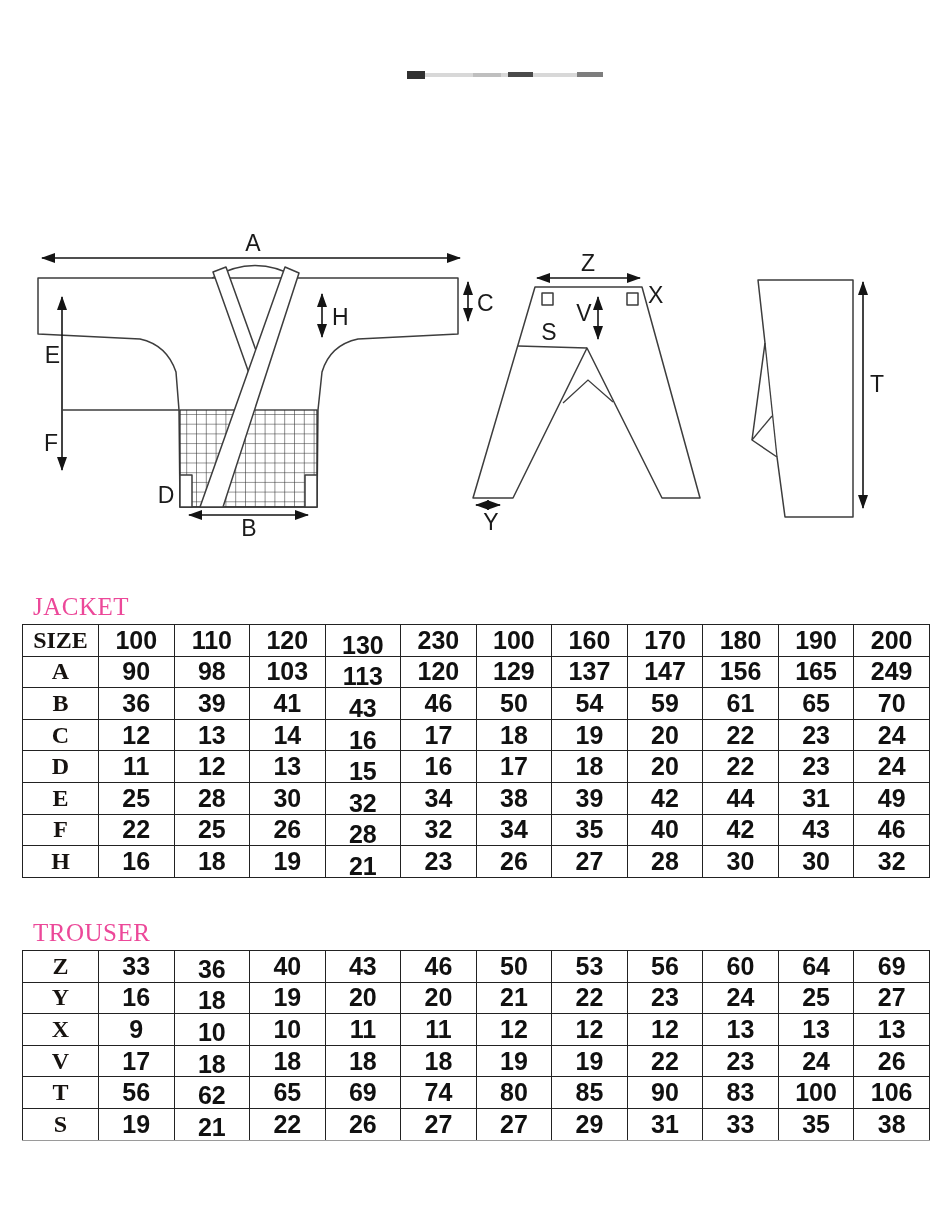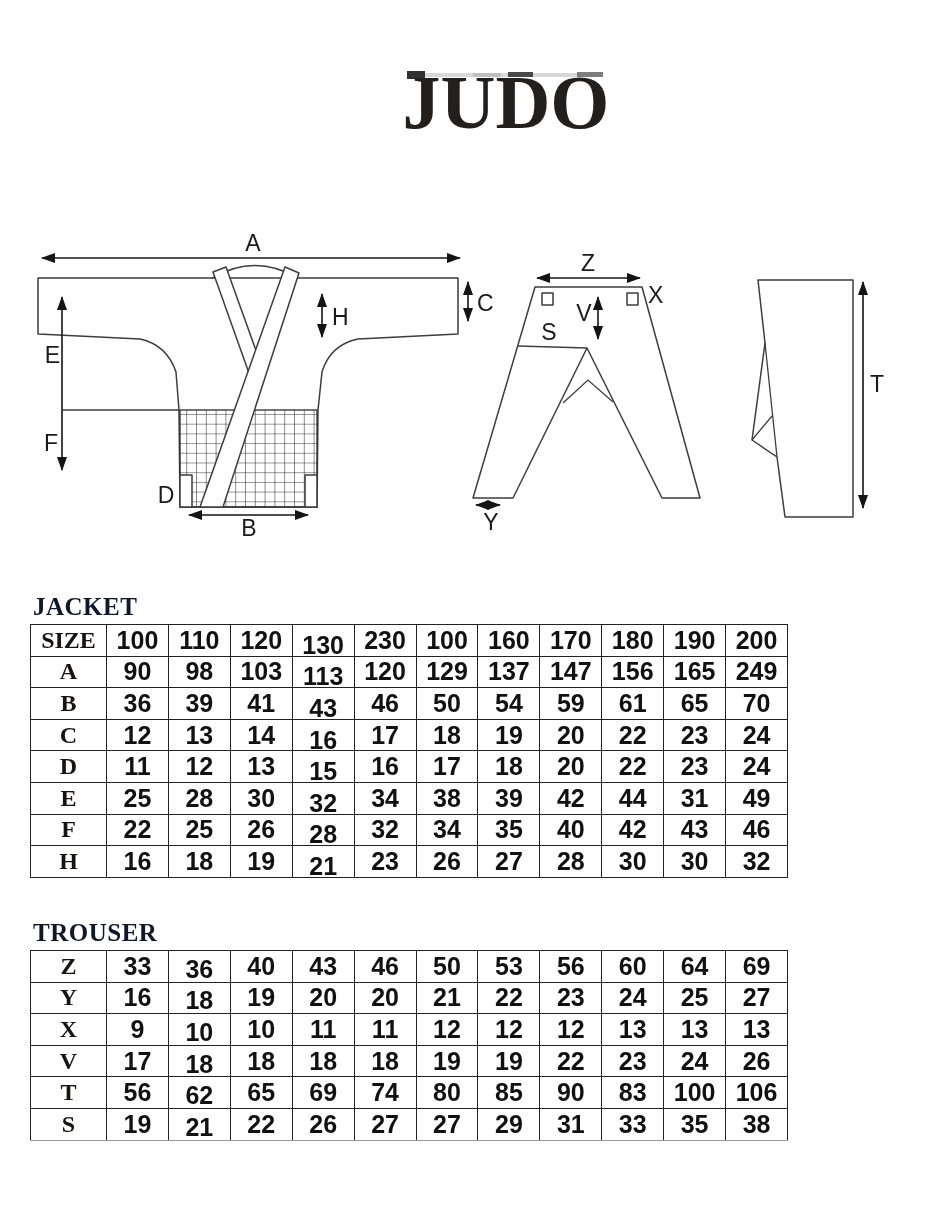--- a/index.html
+++ b/index.html
@@ -14,26 +14,26 @@
 
   
   .diagrams{position:absolute;left:0;top:220px;width:946px;height:340px;}
   .shape{fill:#ffffff;stroke:#3d3d3d;stroke-width:1.5;stroke-linejoin:round;}
   .thin{fill:none;stroke:#3d3d3d;stroke-width:1.3;}
   .dim{stroke:#141414;stroke-width:1.6;fill:none;}
   .dimlabel{font-family:"Liberation Sans",sans-serif;font-size:23px;fill:#1a1a1a;}
 
   
   .section-heading{position:absolute;left:33px;font-family:"Liberation Serif",serif;
-                   font-weight:bold;font-size:25px;color:#0f172a;letter-spacing:0.5px;}
+                   font-weight:normal;font-size:25px;color:#ec4899;letter-spacing:0.5px;}
   #jacket-heading{top:593px;}
   #trouser-heading{top:919px;}
 
   
-  table.size-table{position:absolute;left:30px;width:758px;border-collapse:collapse;
+  table.size-table{position:absolute;left:22px;width:908px;border-collapse:collapse;
                    table-layout:fixed;}
   #jacket-table{top:624px;}
   #trouser-table{top:950px;}
   table.size-table td{border:1.5px solid #222222;height:30.6px;padding:0;text-align:center;
                       vertical-align:middle;overflow:visible;background:#fff;}
   #trouser-table tr:last-child td{border-bottom:1px solid #9a9a9a;}
   td.lab{font-family:"Liberation Serif",serif;font-weight:bold;font-size:24px;color:#171310;}
   td.num{font-family:"Liberation Sans",sans-serif;font-weight:bold;font-size:25px;color:#111;}
   td span{position:relative;display:inline-block;}
 </style>
@@ -41,21 +41,20 @@
 <body>
 
 <div class="page">
 
   <div class="remnant" style="left:407px;top:71px;width:18px;height:8px;background:#303030;"></div>
   <div class="remnant" style="left:425px;top:73px;width:178px;height:4px;background:#d8d8d8;"></div>
   <div class="remnant" style="left:473px;top:73px;width:28px;height:4px;background:#bfbfbf;"></div>
   <div class="remnant" style="left:508px;top:72px;width:25px;height:5px;background:#4a4a4a;"></div>
   <div class="remnant" style="left:577px;top:72px;width:26px;height:5px;background:#7d7d7d;"></div>
 
-  <div class="title">JUDO</div>
 
   <svg class="diagrams" viewBox="0 0 946 340" xmlns="http://www.w3.org/2000/svg">
     <defs>
       <marker id="arr" viewBox="0 0 14 10" markerWidth="14" markerHeight="10" refX="13" refY="5" orient="auto-start-reverse" markerUnits="userSpaceOnUse">
         <path d="M0,0 L14,5 L0,10 Z" fill="#141414"></path>
       </marker>
       <pattern id="grid" width="9.8" height="9.7" patternUnits="userSpaceOnUse">
         <path d="M9.8,0 H0 V9.7" fill="none" stroke="#2e2e2e" stroke-width="1.1"></path>
       </pattern>
     </defs>

